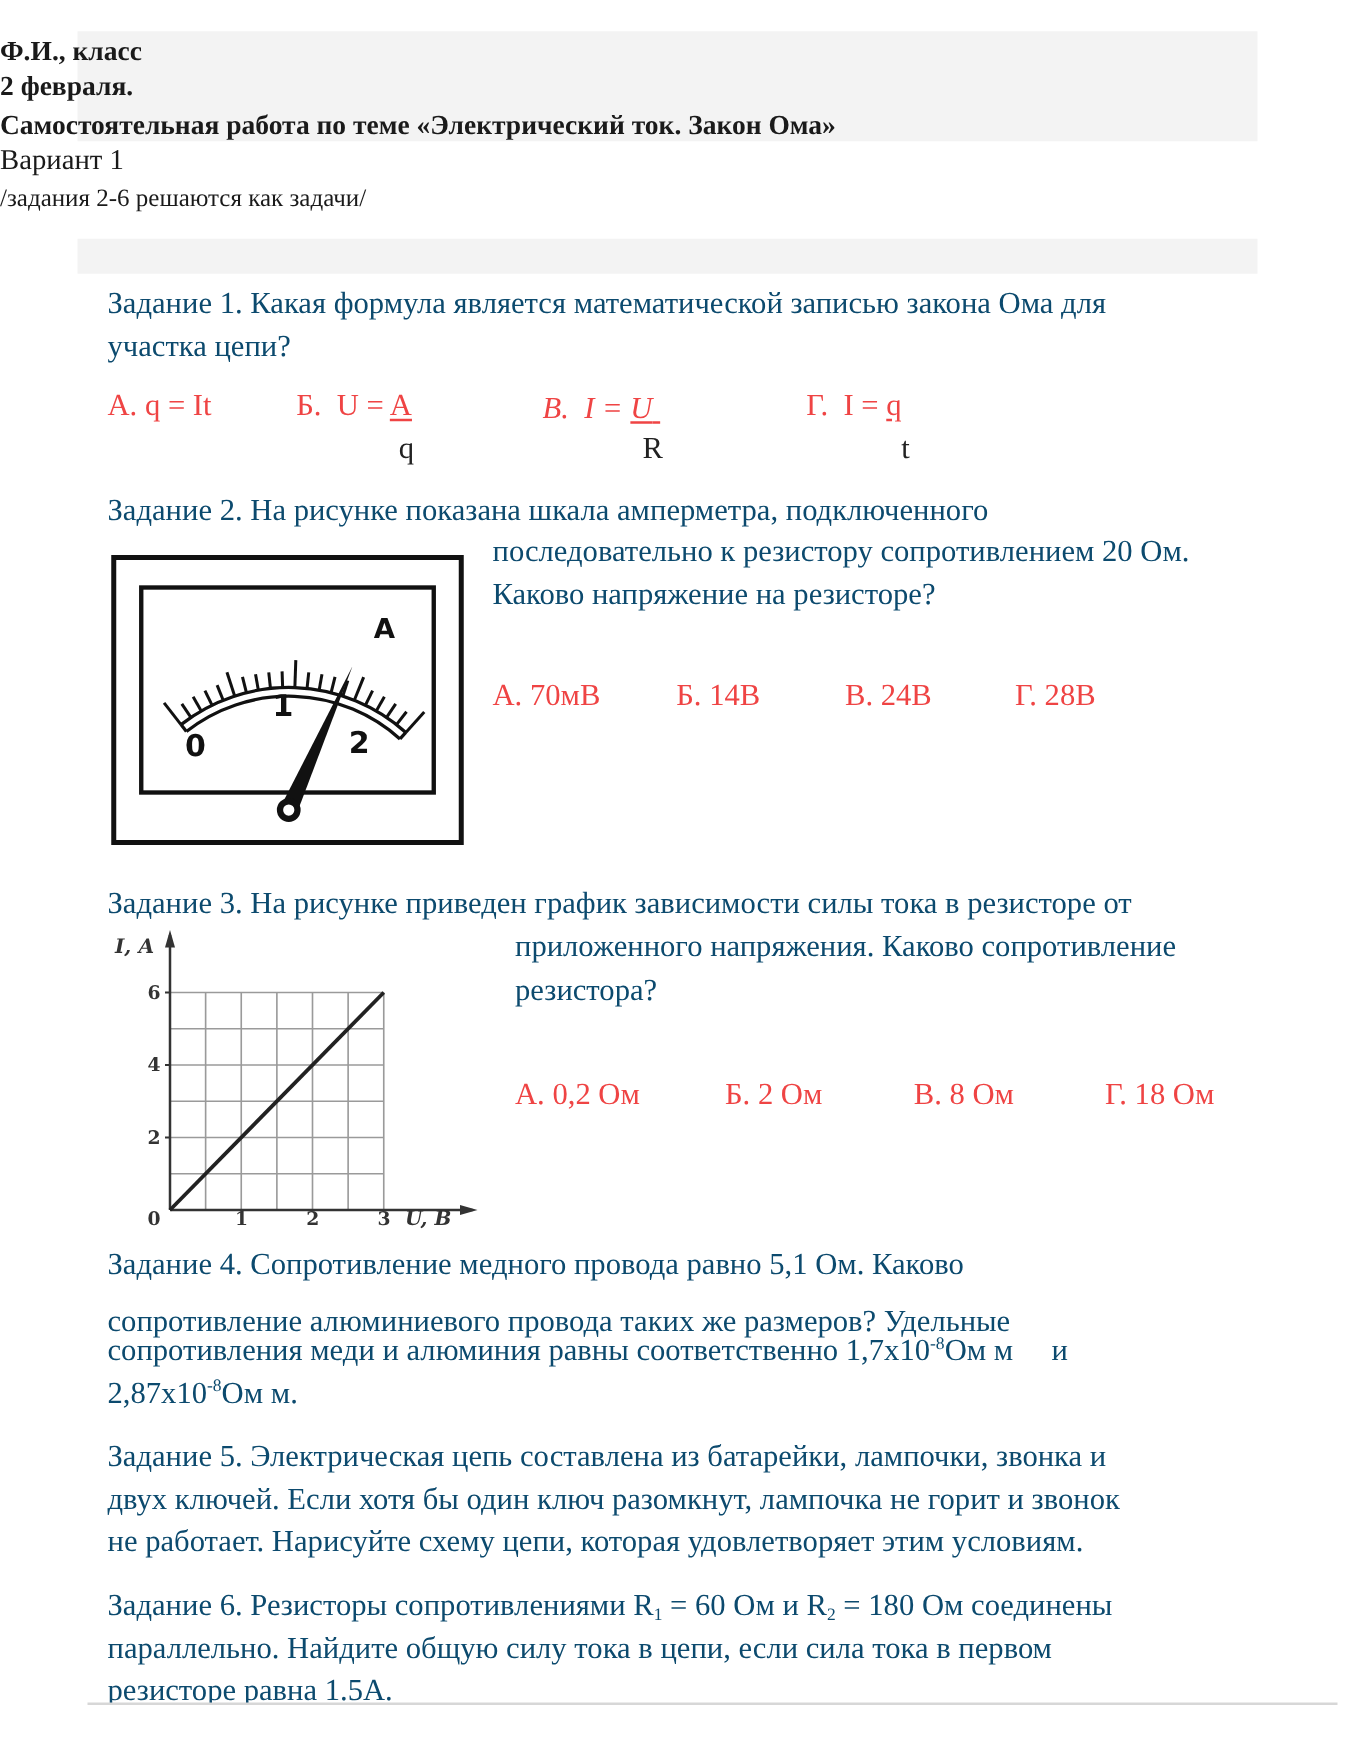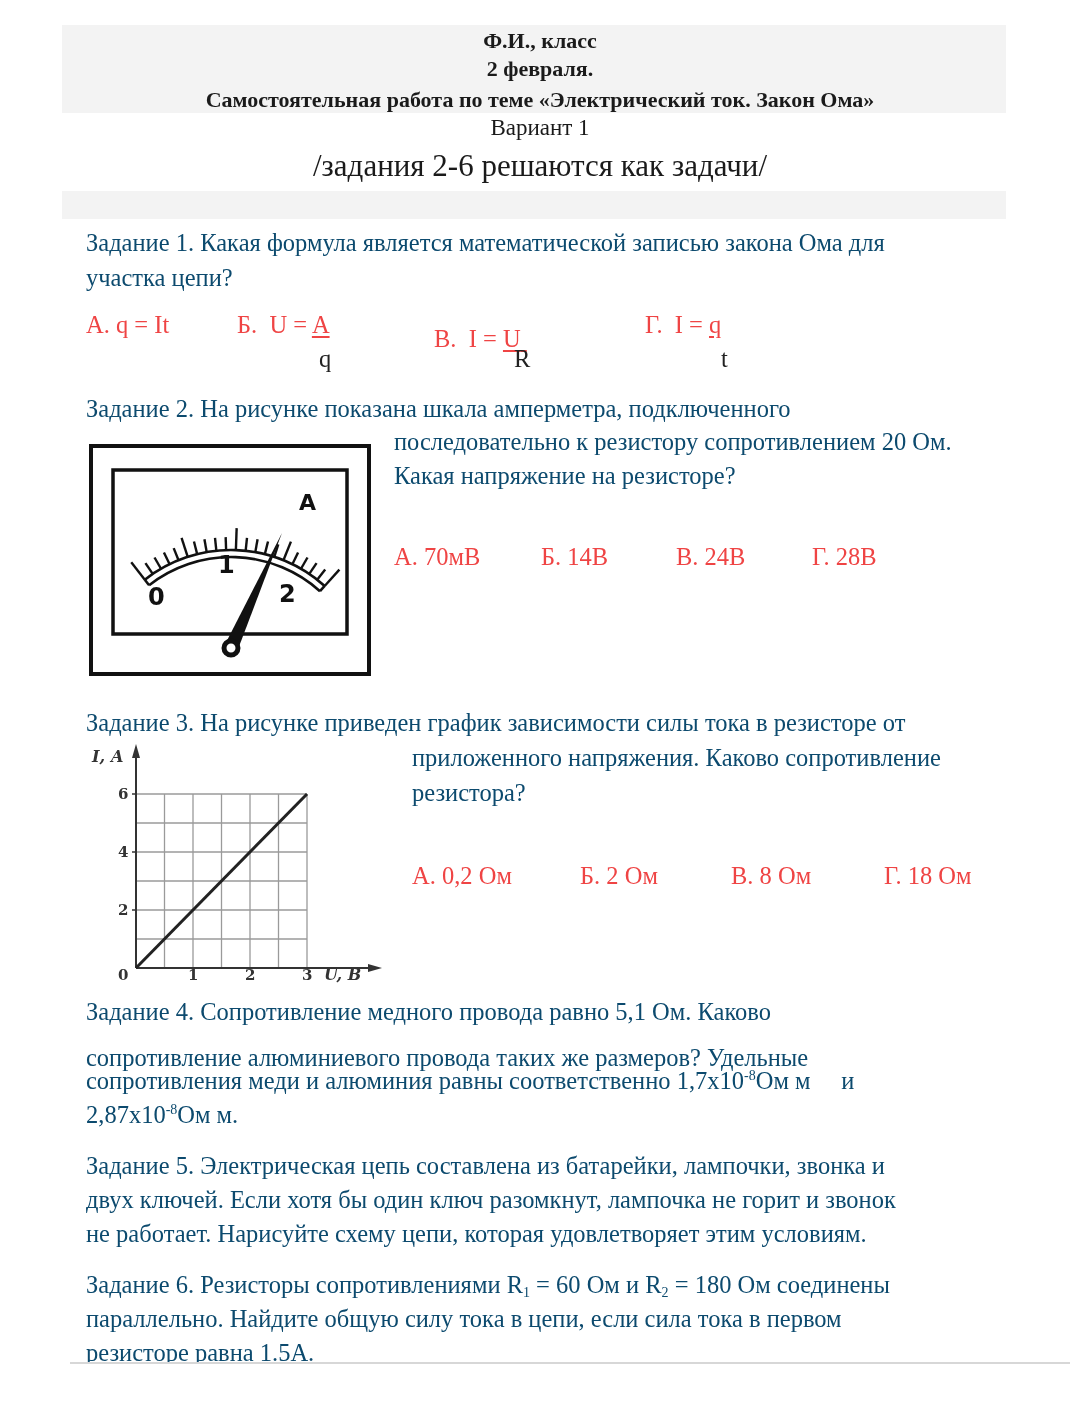--- a/index.html
+++ b/index.html
@@ -1,19 +1,19 @@
 <!DOCTYPE html>
 <html><head>
 <meta charset="utf-8">
 <style>
   html, body { margin: 0; padding: 0; background: #ffffff; }
   body { width: 1080px; height: 1408px; position: relative; overflow: hidden;
          font-family: "Liberation Serif", "DejaVu Serif", serif; color: #1a1a1a; }
   .hdr-band { position: absolute; left: 62px; width: 944px; background: #f3f3f3; }
-  .hdr-line { position: absolute; left: 0; width: 1080px; text-align: center; white-space: nowrap; }
+  .hdr-line { position: absolute; left: 0; width: 1080px; white-space: nowrap; }
   .bold { font-weight: bold; }
   .t { position: absolute; white-space: nowrap; font-size: 24.5px; color: #0c4a6e; }
   .opt { position: absolute; white-space: nowrap; font-size: 24.5px; color: #ef4444; }
   .frac-den { position: absolute; font-size: 24.5px; color: #222; }
   .ul { text-decoration: underline; text-underline-offset: 3px; }
   sup { font-size: 14px; vertical-align: 9px; }
   sub { font-size: 14px; vertical-align: -4px; }
   .bottom-line { position: absolute; left: 70px; top: 1362px; width: 1000px; height: 2px; background: #d7d7d7; }
   svg text { font-family: "DejaVu Sans", sans-serif; }
   .graph-text { font-family: "DejaVu Serif", serif; font-weight: bold; }
@@ -23,56 +23,56 @@
 
 <div class="hdr-band" style="top:25px;height:88px;"></div>
 <div class="hdr-band" style="top:191px;height:28px;"></div>
 
 <div class="hdr-line bold" style="top:28px;font-size:22px;">Ф.И., класс</div>
 <div class="hdr-line" style="top:56px;font-size:22px;">
   <span class="bold">2 февраля.</span>
 </div>
 <div class="hdr-line bold" style="top:87px;font-size:22px;">Самостоятельная работа по теме «Электрический ток. Закон Ома»</div>
 <div class="hdr-line" style="top:115px;font-size:23px;">Вариант 1</div>
-<div class="hdr-line" style="top:148px;font-size:31px;">/задания 2-6 решаются как задачи/</div>
+<div class="hdr-line" style="top:148px;font-size:20px;">/задания 2-6 решаются как задачи/</div>
 
 <div>
   <div class="t" style="left:86px;top:229px;">Задание 1.  Какая формула является математической записью закона Ома для</div>
   <div class="t" style="left:86px;top:264px;">участка цепи?</div>
 
   <div class="opt" style="left:86px;top:311px;">
     <span>А.</span>
     <span>q = It</span>
   </div>
   <div class="opt" style="left:237px;top:311px;">
     <span>Б.</span>&nbsp;
     <span>U =</span>
     <span class="ul">A</span>
   </div>
   <div class="frac-den" style="left:319px;top:345px;">q</div>
 
-  <div class="opt" style="left:434px;top:325px;">
+  <div class="opt" style="left:434px;top:313px;font-style:italic;">
     <span>В.</span>&nbsp;
     <span>I =</span>
     <span class="ul">U</span><span class="ul">&nbsp;</span>
   </div>
   <div class="frac-den" style="left:514px;top:345px;">R</div>
 
   <div class="opt" style="left:645px;top:311px;">
     <span>Г.</span>&nbsp;
     <span>I =</span>
     <span class="ul">q</span>
   </div>
   <div class="frac-den" style="left:721px;top:345px;">t</div>
 </div>
 
 <div>
   <div class="t" style="left:86px;top:395px;">Задание 2. На рисунке показана шкала амперметра, подключенного</div>
   <div class="t" style="left:394px;top:428px;">последовательно к резистору сопротивлением 20 Ом.</div>
-  <div class="t" style="left:394px;top:462px;">Какая напряжение на резисторе?</div>
+  <div class="t" style="left:394px;top:462px;">Каково напряжение на резисторе?</div>
 
   <div class="opt" style="left:394px;top:543px;text-align:center;">А. 70мВ</div>
   <div class="opt" style="left:541px;top:543px;">Б. 14В</div>
   <div class="opt" style="left:676px;top:543px;">В. 24В</div>
   <div class="opt" style="left:812px;top:543px;">Г. 28В</div>
 
   <svg style="position:absolute;left:86px;top:440px;" width="290" height="240" viewBox="0 0 290 240">
     <rect x="5" y="6" width="278" height="228" fill="none" stroke="#111" stroke-width="4"></rect>
     <rect x="27" y="30" width="234" height="164" fill="none" stroke="#111" stroke-width="3.5"></rect>
     <g id="scale-group">

